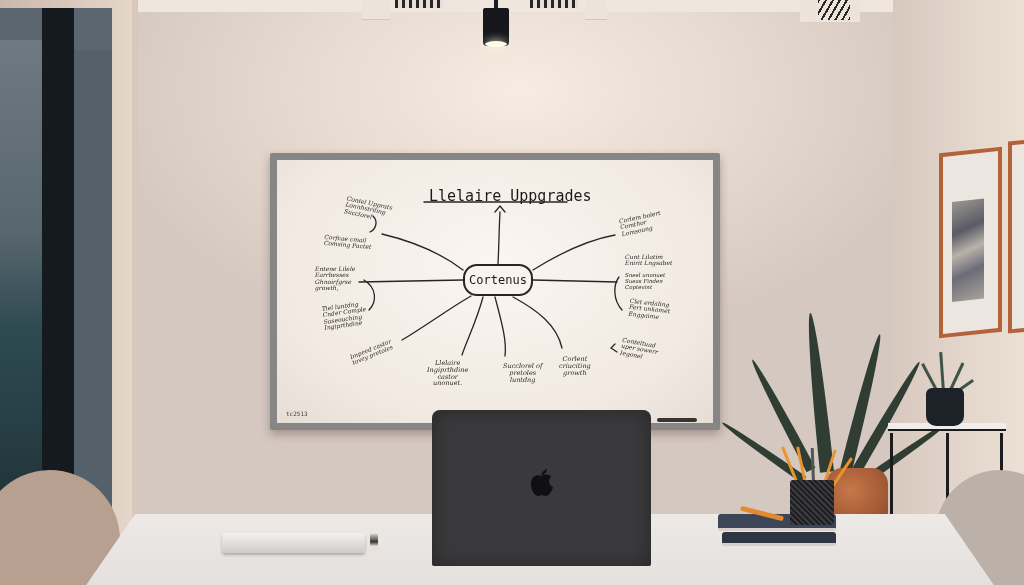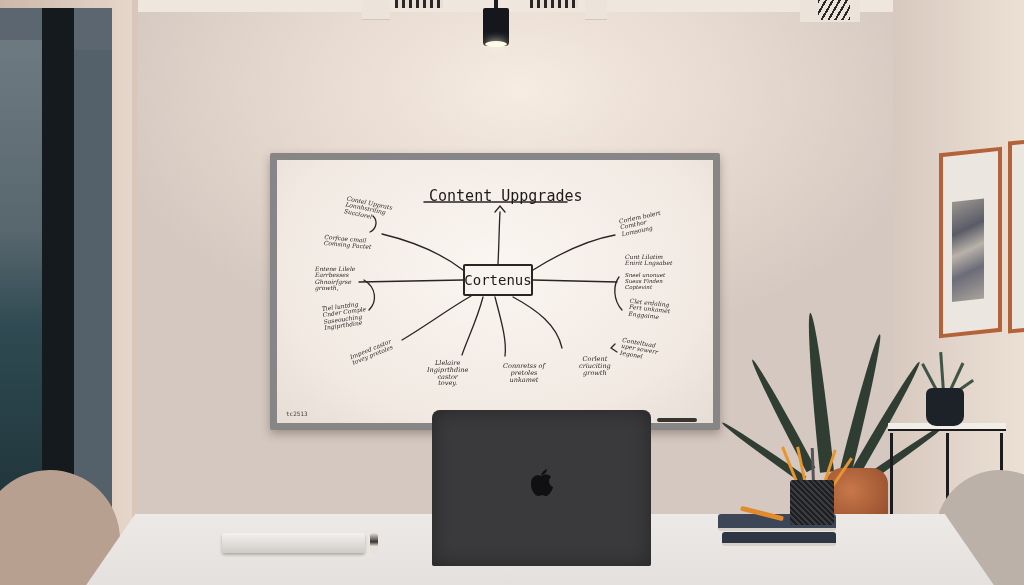--- a/index.html
+++ b/index.html
@@ -37,22 +37,22 @@
   .frame .art { position:absolute; background:linear-gradient(160deg,#9a9590 0%,#5a5b66 30%,#b9b2aa 50%,#6b6c78 70%,#a8a29b 100%); }
 
   
   .wb { position:absolute; left:270px; top:153px; width:450px; height:277px;
     background:#868686; border-radius:2px; padding:6px; box-shadow:0 4px 10px rgba(60,40,30,.35); }
   .wb-surface { position:absolute; left:7px; top:7px; right:7px; bottom:7px;
     background:radial-gradient(ellipse at 50% 40%, #fbf6f1 0%, #f1e9e2 70%, #e6ddd5 100%); }
   .wb-svg { position:absolute; left:0; top:0; width:436px; height:263px; }
   .hw { position:absolute; font-family:"DejaVu Serif", serif; color:#2a2522; font-style:italic; line-height:1.05; white-space:nowrap; }
   .title { position:absolute; left:152px; top:27px; font-family:"DejaVu Sans Mono", monospace; font-size:15px; color:#1e1a18; }
-  .center-box { position:absolute; left:186px; top:104px; width:70px; height:32px; border:2px solid #2a2522; border-radius:2px;
-    font-family:"DejaVu Sans Mono", monospace; font-size:14px; display:flex; align-items:center; justify-content:center; color:#1e1a18; background:#f8f3ee; }
+  .center-box { position:absolute; left:186px; top:104px; width:70px; height:32px; border:2px solid #2a2522; border-radius:14px;
+    font-family:"DejaVu Sans Mono", monospace; font-size:12px; display:flex; align-items:center; justify-content:center; color:#1e1a18; background:#f8f3ee; }
   .wb-tag { position:absolute; left:9px; top:250px; font-size:6px; color:#4a4440; font-family:"DejaVu Sans Mono", monospace; }
   .marker-tray { position:absolute; left:380px; top:258px; width:40px; height:4px; background:#3a3430; border-radius:2px; }
 
   
   .table { position:absolute; left:80px; top:514px; width:920px; height:80px;
     background:linear-gradient(180deg,#ece9e6 0%,#e2dfdc 100%); clip-path:polygon(6% 0,94% 0,100% 100%,0 100%); }
 
   .chair-l { position:absolute; left:-20px; top:470px; width:140px; height:140px; background:#b7a090; border-radius:70px 70px 0 0; transform:rotate(-6deg); }
   .chair-r { position:absolute; left:935px; top:470px; width:130px; height:140px; background:#bcb1a8; border-radius:70px 70px 0 0; }
 
@@ -126,21 +126,21 @@
           <path d="M236 137 C260 150 280 165 285 188"></path>
           <path d="M256 110 C280 95 310 80 338 75"></path>
           <path d="M256 120 L340 122"></path>
           <path d="M342 117 C336 125 336 140 345 150"></path>
           <path d="M87 120 C100 128 100 142 92 150"></path>
           <path d="M96 56 C102 62 98 70 93 72"></path>
           <path d="M340 192 L334 188 M334 188 L338 184"></path>
         </g>
       </svg>
 
-      <div class="title">Content Uppgrades</div>
+      <div class="title">Llelaire Uppgrades</div>
       <div class="center-box">
         <span>Cortenus</span>
       </div>
 
       <div class="hw" style="left:68px;top:40px;font-size:6px;transform:rotate(12deg);">
         <div>Contel Upprats</div>
           <div>Lonnhstriling</div>
           <div>Succlorel</div>
       </div>
       <div class="hw" style="left:47px;top:76px;font-size:6px;transform:rotate(5deg);">
@@ -160,28 +160,28 @@
           <div>Ingiprthdine</div>
       </div>
       <div class="hw" style="left:73px;top:186px;font-size:6px;transform:rotate(-22deg);">
         <div>Impeed castor</div>
           <div>tovey pretoles</div>
       </div>
       <div class="hw" style="left:150px;top:200px;font-size:6.5px;text-align:center;">
         <div>Llelaire</div>
           <div>Ingiprthdine</div>
           <div>castor</div>
-          <div>tovey.</div>
+          <div>unonuet.</div>
       </div>
       <div class="hw" style="left:226px;top:203px;font-size:6.5px;text-align:center;">
-        <div>Connretss of</div>
+        <div>Succlorel of</div>
           <div>pretoles</div>
-          <div>unkamet</div>
-      </div>
-      <div class="hw" style="left:302px;top:196px;font-size:6.5px;text-align:center;">
+          <div>luntdng</div>
+      </div>
+      <div class="hw" style="left:282px;top:196px;font-size:6.5px;text-align:center;">
         <div>Corlent</div>
           <div>criuciting</div>
           <div>growth</div>
       </div>
       <div class="hw" style="left:343px;top:54px;font-size:6px;transform:rotate(-12deg);">
         <div>Corlem bolert</div>
           <div>Comthor</div>
           <div>Lomsoung</div>
       </div>
       <div class="hw" style="left:348px;top:94px;font-size:6px;">

